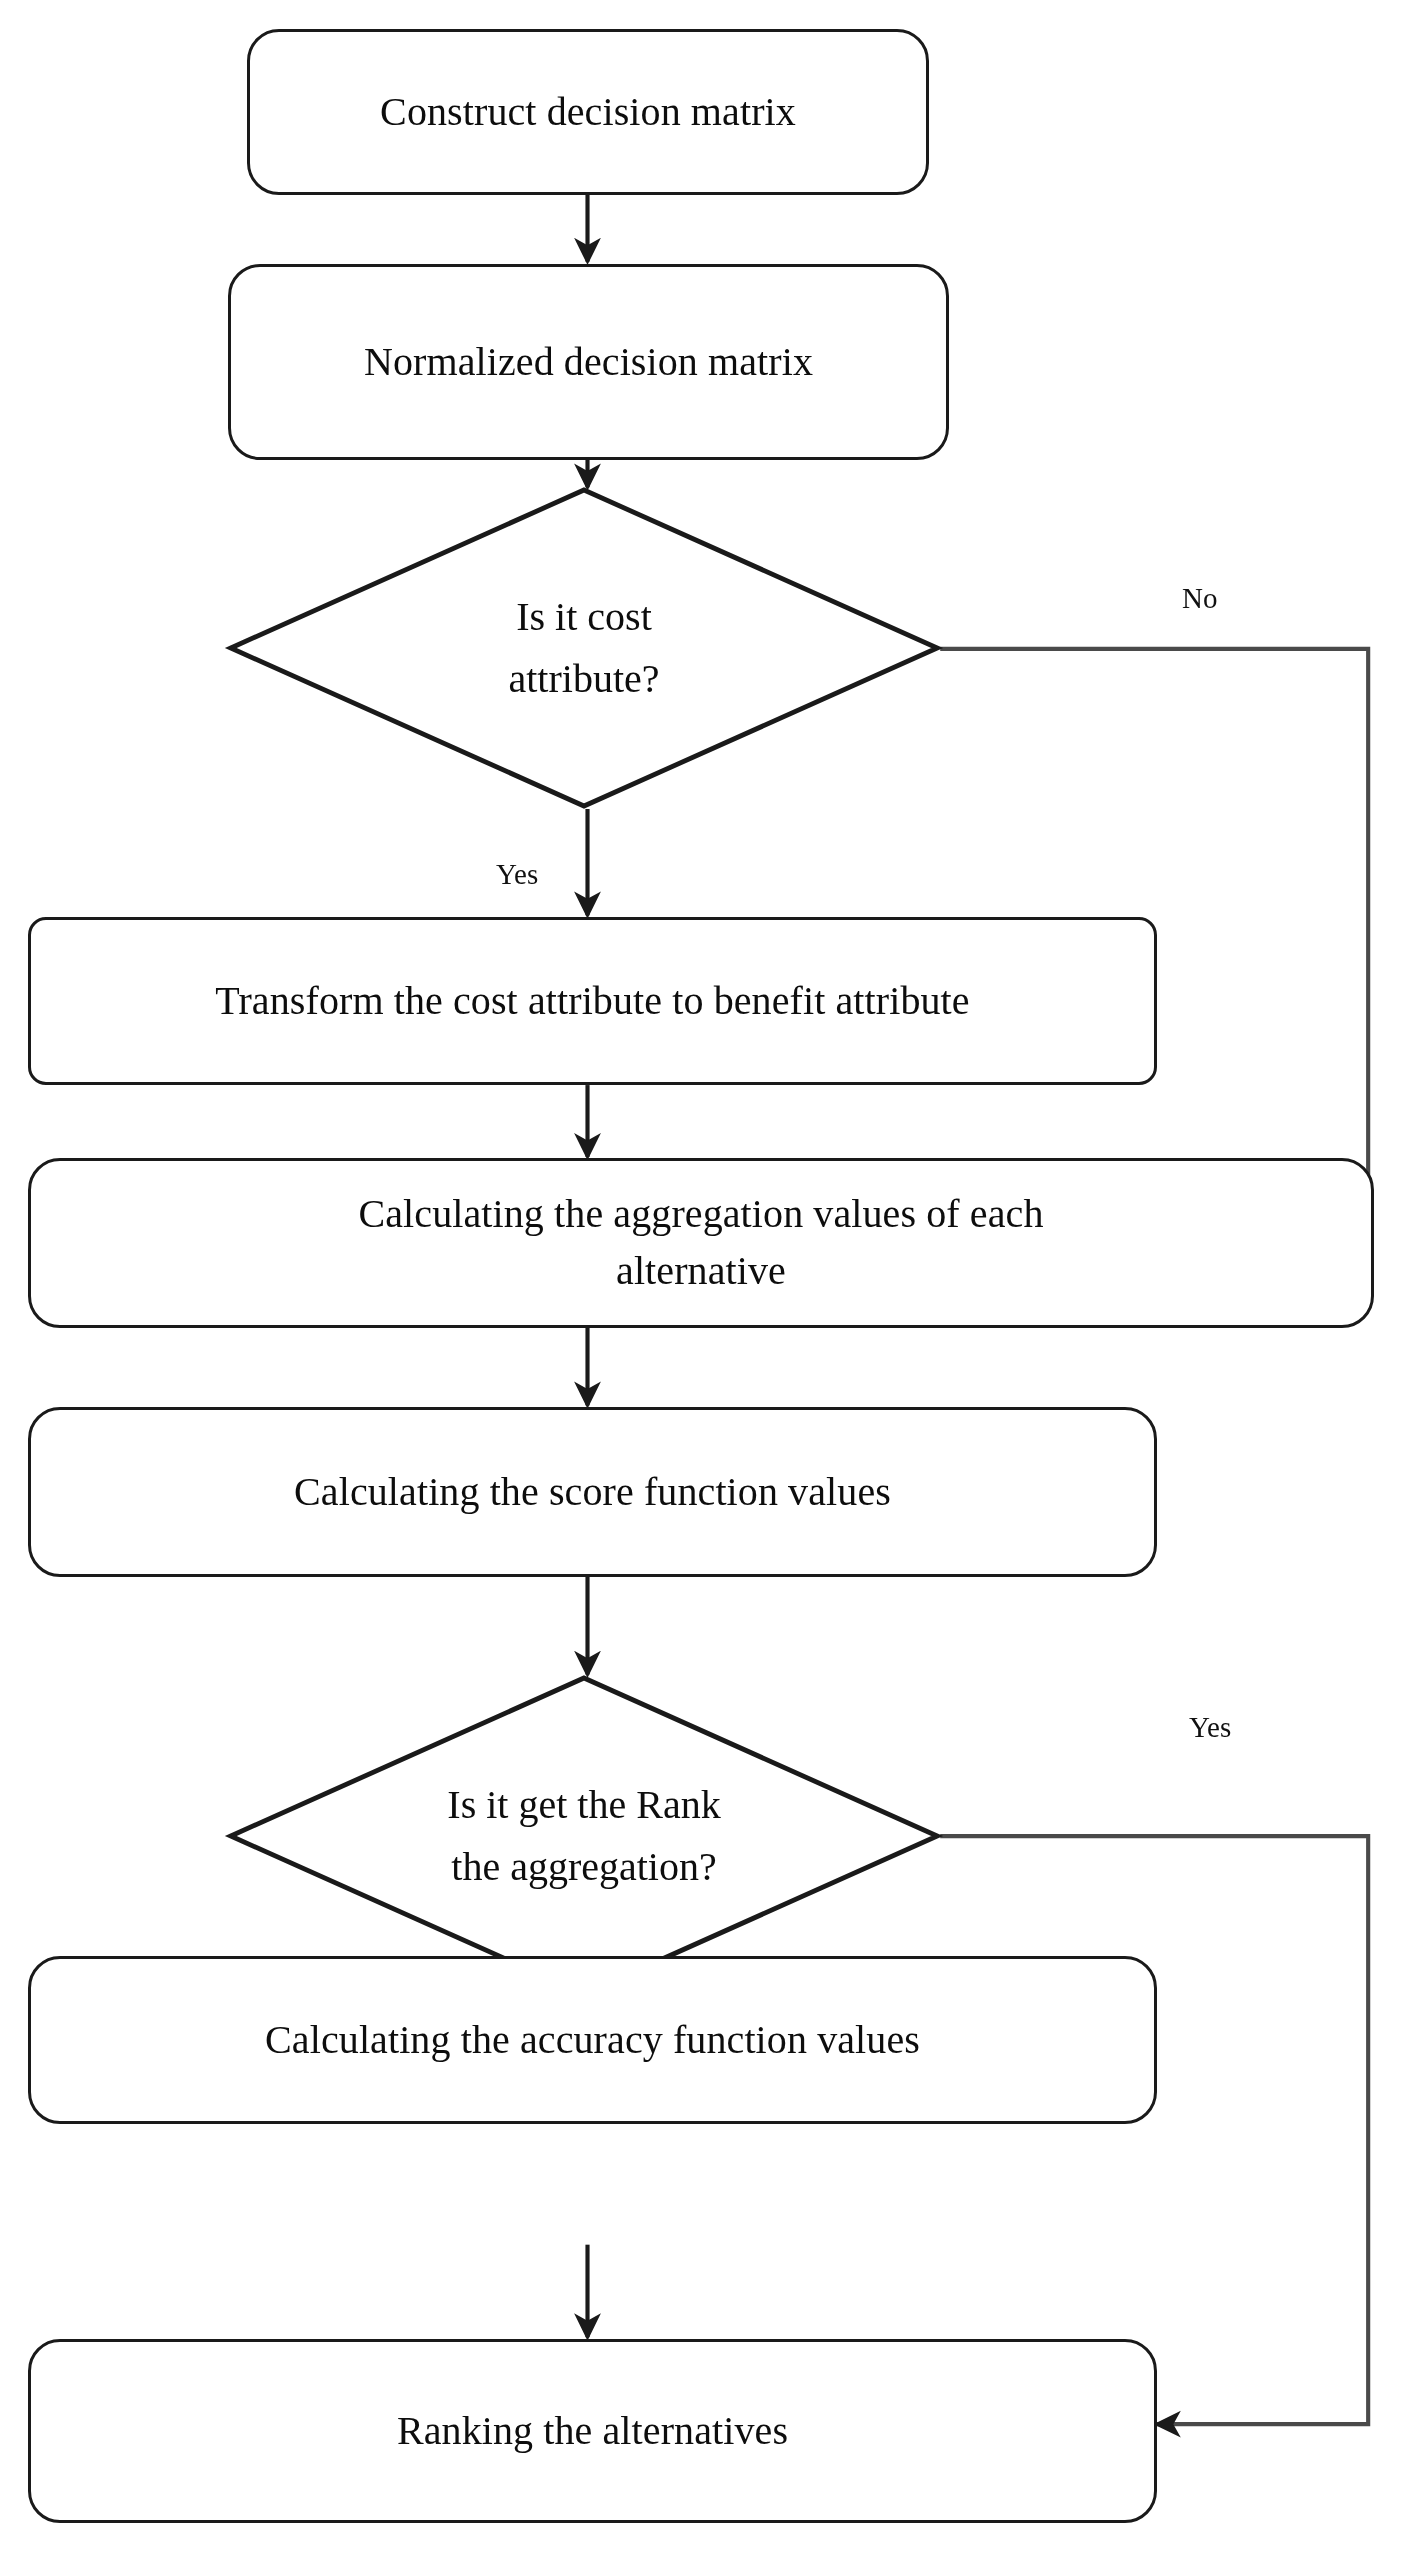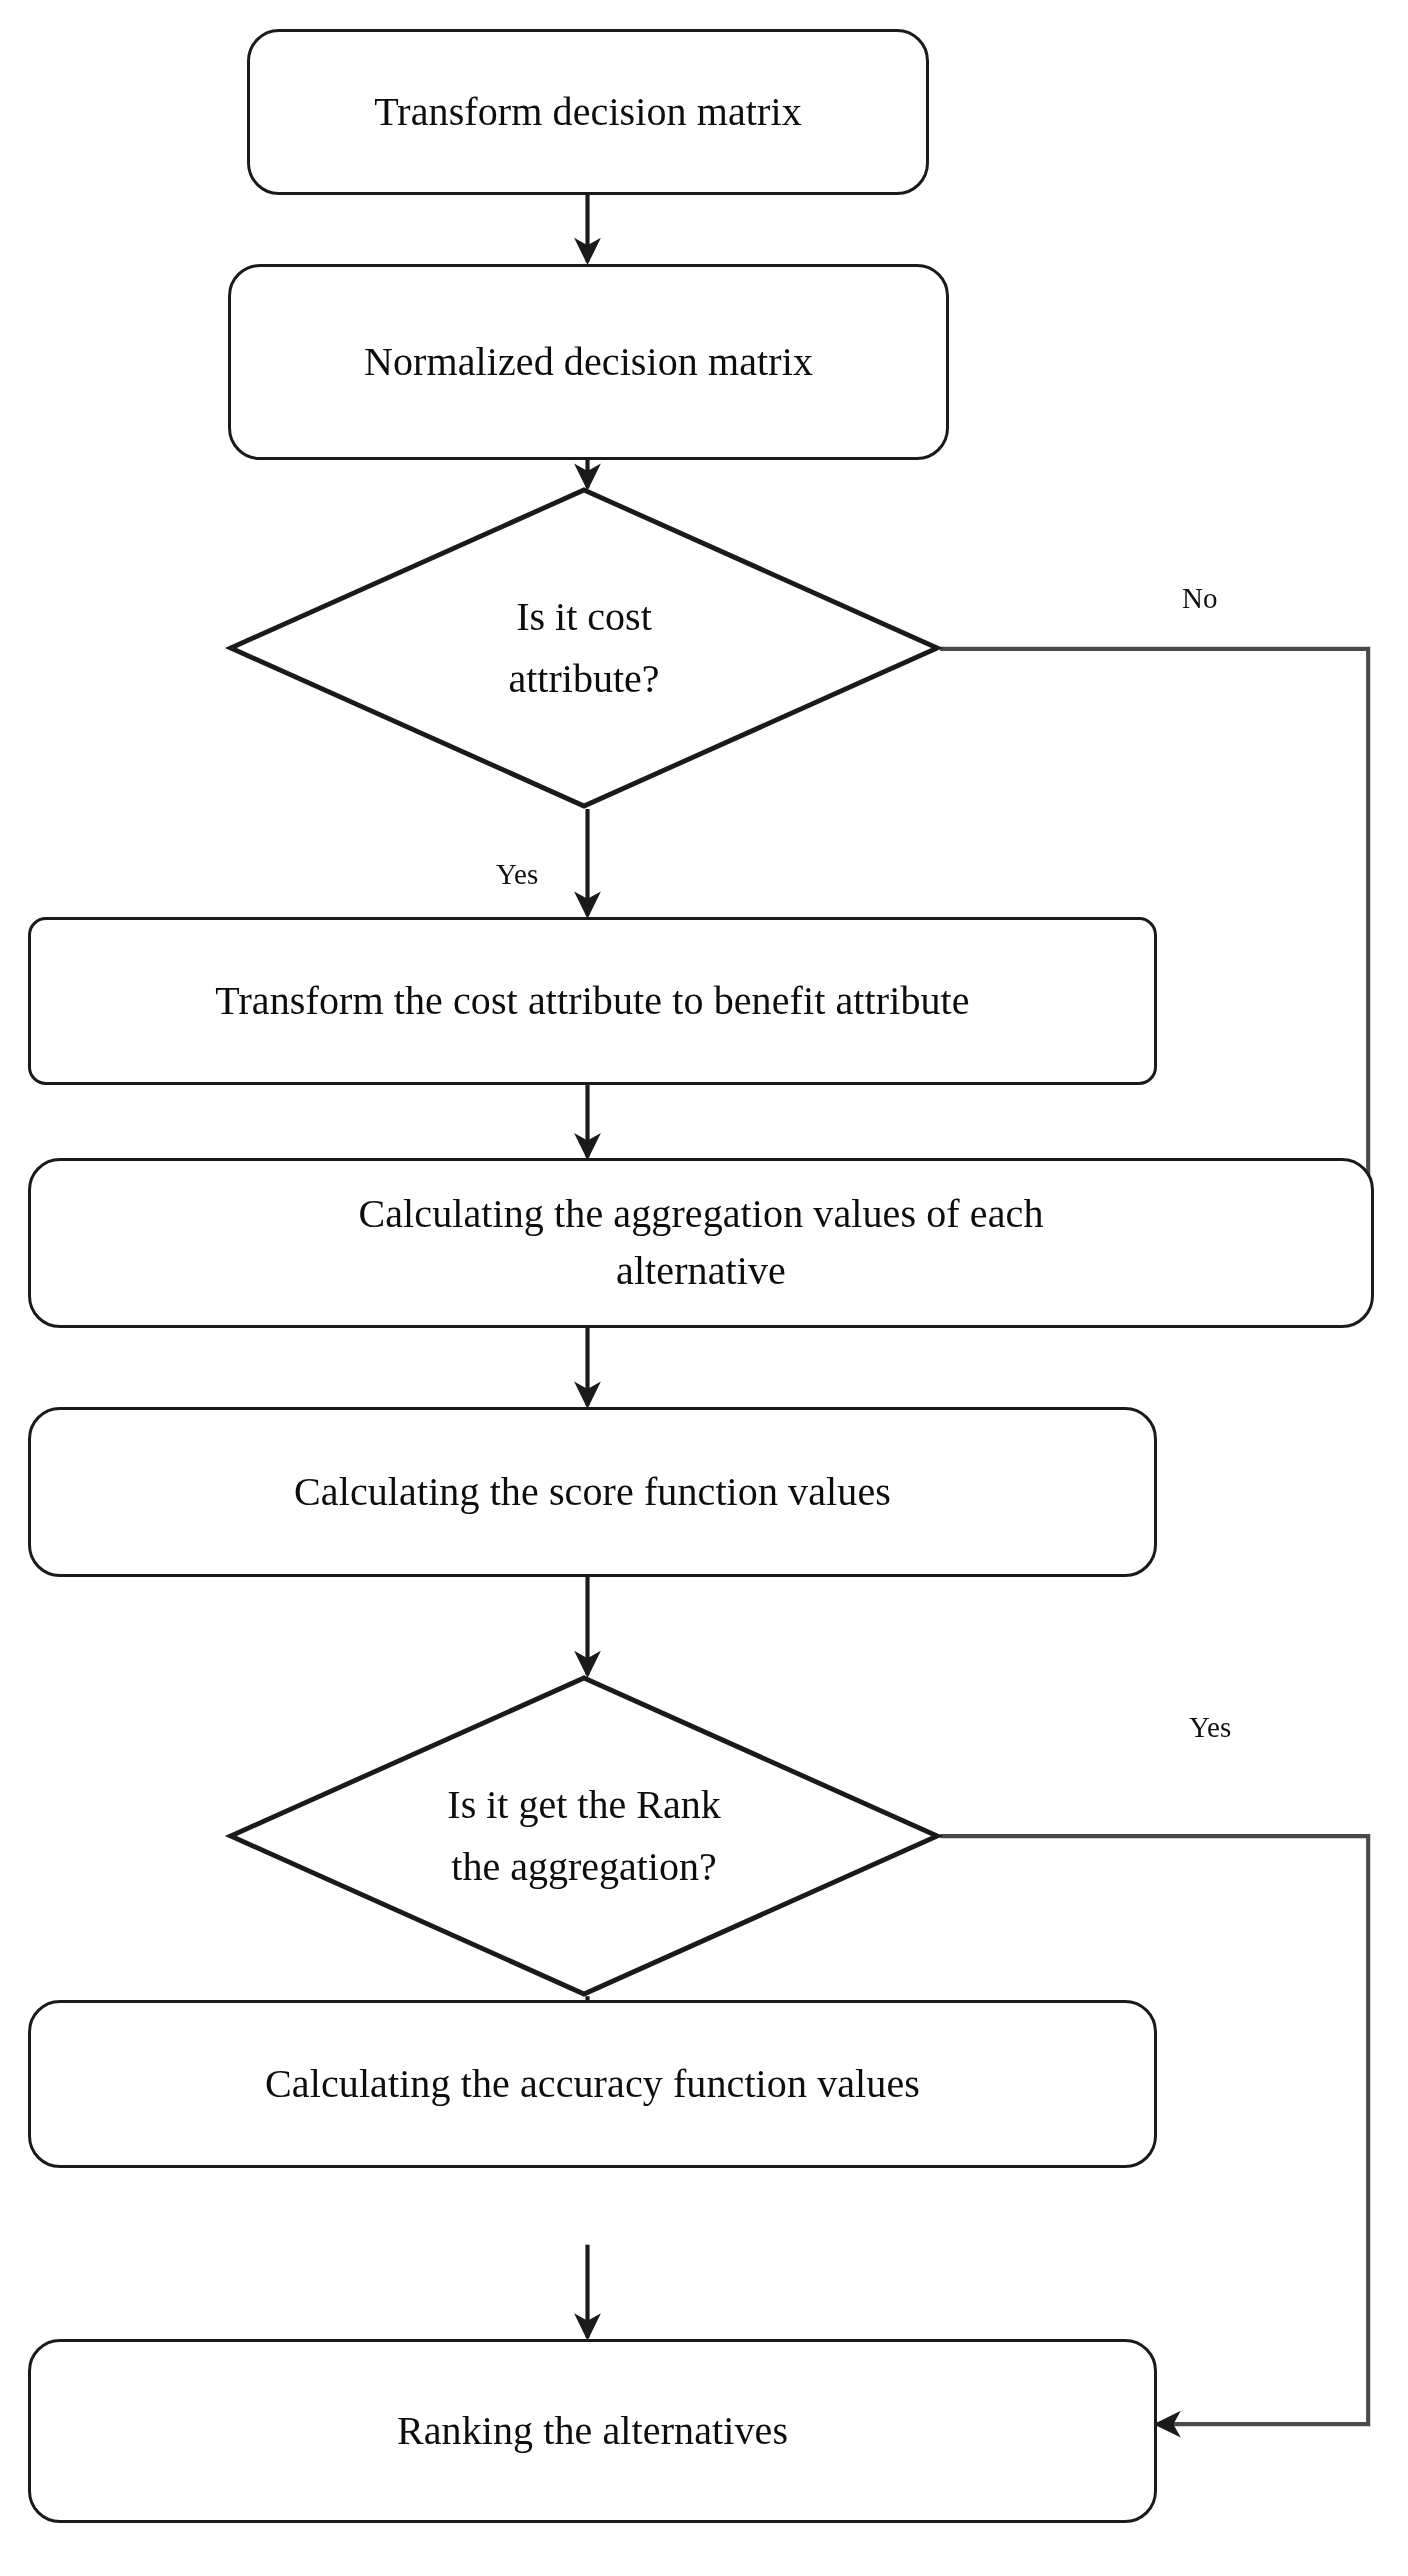--- a/index.html
+++ b/index.html
@@ -105,21 +105,21 @@
     <path d="M 851 2282 L 851 2426" stroke="#1a1a1a" stroke-width="6" fill="none" marker-end="url(#arrow)"></path>
 
     <path d="M 851 2892 L 851 3006" stroke="#1a1a1a" stroke-width="6" fill="none" marker-end="url(#arrow)"></path>
 
     <path d="M 1362 2660 L 1982 2660 L 1982 3512 L 1676 3512" stroke="#4a4a4a" stroke-width="6" fill="none" marker-end="url(#arrow)"></path>
 
     <path d="M 851 3252 L 851 3386" stroke="#1a1a1a" stroke-width="6" fill="none" marker-end="url(#arrow)"></path>
   </svg>
 
   <div class="node-box" style="left:247px; top:29px; width:682px; height:166px;">
-    <span class="node-label">Transform decision matrix</span>
+    <span class="node-label">Construct decision matrix</span>
   </div>
 
   <div class="node-box" style="left:228px; top:264px; width:721px; height:196px;">
     <span class="node-label">Normalized decision matrix</span>
   </div>
 
   <div class="node-diamond" style="left:228px; top:487px; width:712px; height:322px;">
     <svg width="712" height="322" viewBox="0 0 1032 466" xmlns="http://www.w3.org/2000/svg">
       <polygon points="516,4 1028,233 516,462 4,233" fill="#ffffff" stroke="#1a1a1a" stroke-width="7"></polygon>
     </svg>
@@ -149,21 +149,21 @@
       <polygon points="516,4 1028,233 516,462 4,233" fill="#ffffff" stroke="#1a1a1a" stroke-width="7"></polygon>
     </svg>
     <span class="diamond-label">Is it get the Rank
 the aggregation?</span>
   </div>
 
   <div class="edge-label" style="left:1189px; top:1713px;">Yes</div>
 
   <div class="edge-label" style="left:514px; top:2014px;">No</div>
 
-  <div class="node-box" style="left:28px; top:2000px; width:1129px; height:168px;">
+  <div class="node-box" style="left:28px; top:1956px; width:1129px; height:168px;">
     <span class="node-label">Calculating the accuracy function values</span>
   </div>
 
   <div class="node-box" style="left:28px; top:2339px; width:1129px; height:184px;">
     <span class="node-label">Ranking the alternatives</span>
   </div>
 
 </div>
 
 

